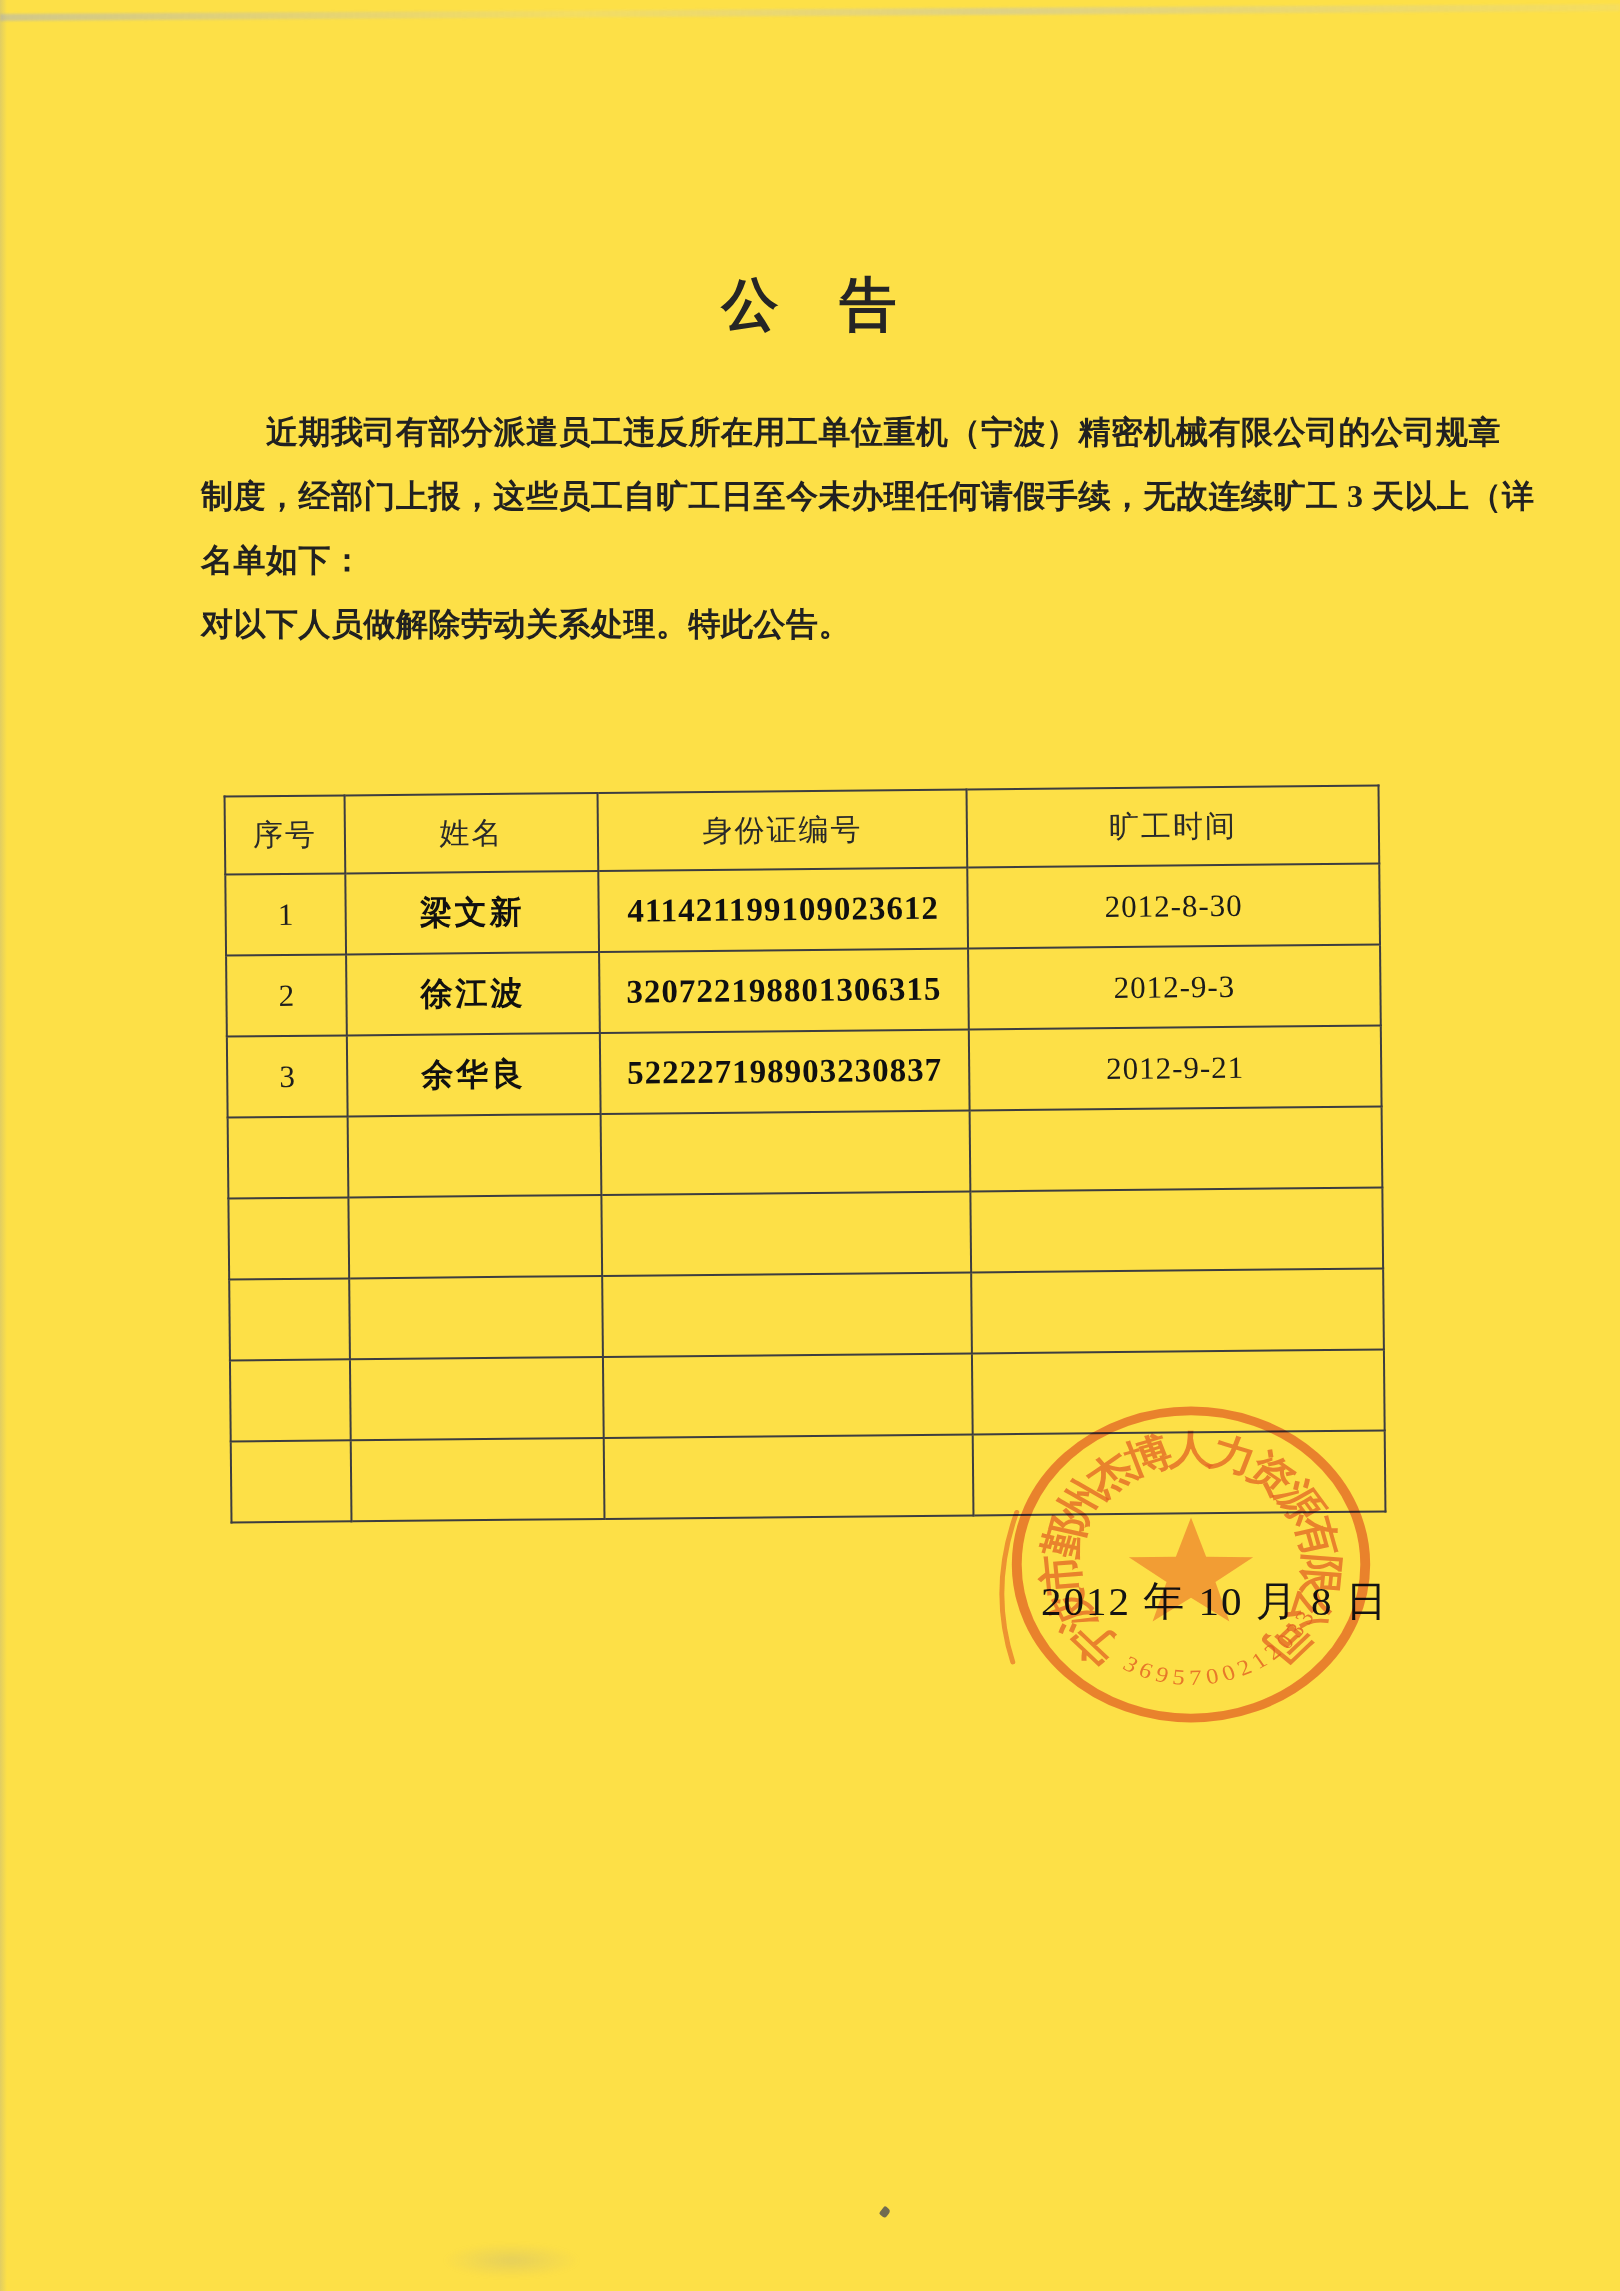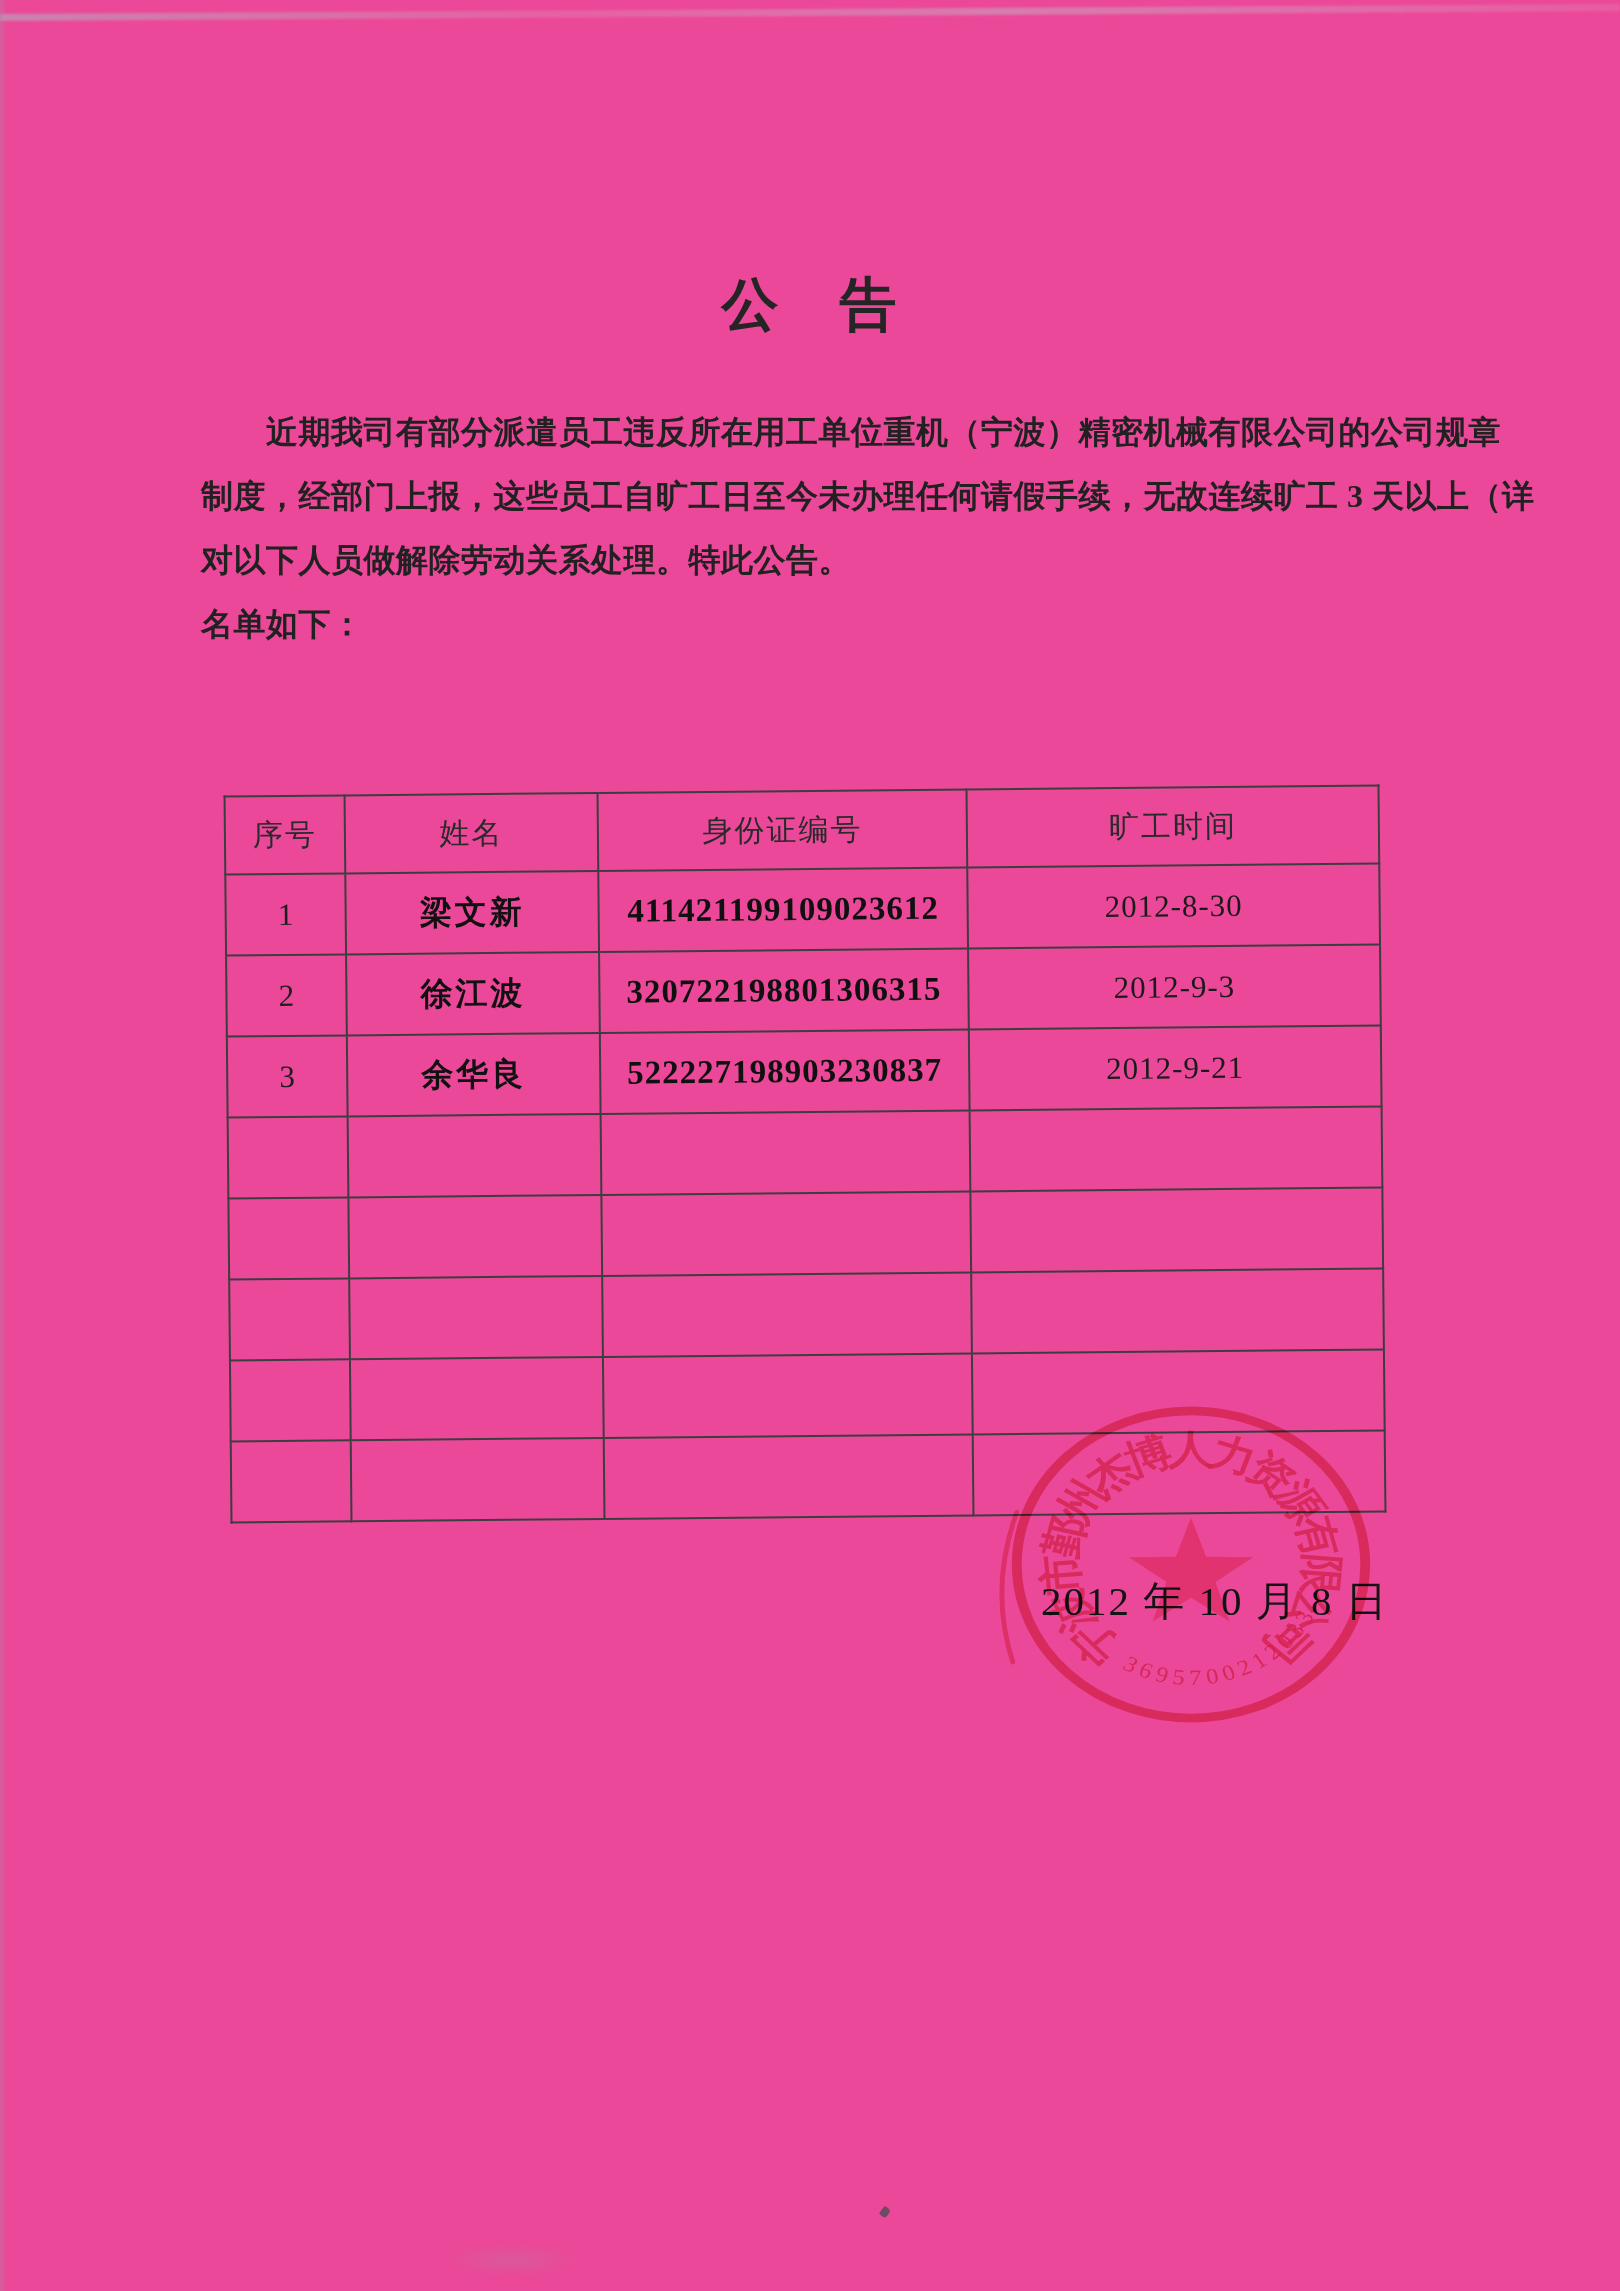--- a/index.html
+++ b/index.html
@@ -1,21 +1,21 @@
 <!DOCTYPE html>
 <html><head>
 <meta charset="utf-8">
 <style>
   html,body{margin:0;padding:0;}
   body{
     width:1620px;height:2292px;position:relative;background:#ffffff;
     font-family:"Liberation Serif","DejaVu Serif",serif;color:#222;
     overflow:hidden;
   }
-  .sheet{position:absolute;inset:0;background:#ec4899;padding-left:44px;}
+  .sheet{position:absolute;inset:0;background:#fde047;padding-left:44px;}
 
   
   .scan-top-line{
     position:absolute;top:8.8px;left:0;width:100%;height:6.9px;
     background:linear-gradient(to right,rgba(173,180,192,.55),rgba(205,210,218,.18) 35%,rgba(186,192,202,.45) 62%,rgba(205,210,218,.15));
     transform:rotate(-.35deg);filter:blur(1px);
   }
   .scan-left-strip{
     position:absolute;top:0;left:0;width:6.9px;height:100%;
     background:linear-gradient(to right,rgba(150,156,168,.28),rgba(150,156,168,0));
@@ -86,22 +86,22 @@
   <div class="scan-top-line"></div>
   <div class="scan-left-strip"></div>
   <div class="scan-speck"></div>
   <div class="scan-smudge"></div>
 
   <div class="doc-title">公　告</div>
 
   <div class="body-block">
     <div class="para-line indent">近期我司有部分派遣员工违反所在用工单位重机（宁波）精密机械有限公司的公司规章</div>
     <div class="para-line">制度，经部门上报，这些员工自旷工日至今未办理任何请假手续，无故连续旷工 3 天以上（详</div>
+    <div class="para-line">名单如下：</div>
     <div class="para-line">对以下人员做解除劳动关系处理。特此公告。</div>
-    <div class="para-line">名单如下：</div>
   </div>
 
   <div class="table-wrap">
     <table class="roster">
       <colgroup>
         <col style="width:120px">
           <col style="width:253px">
           <col style="width:369px">
           <col style="width:412px">
       </colgroup>

